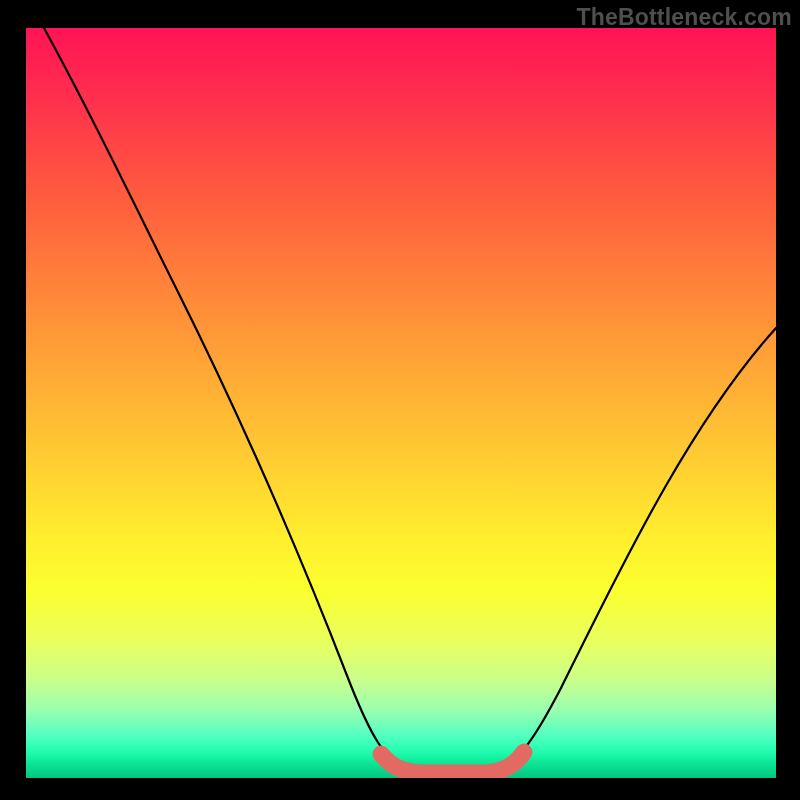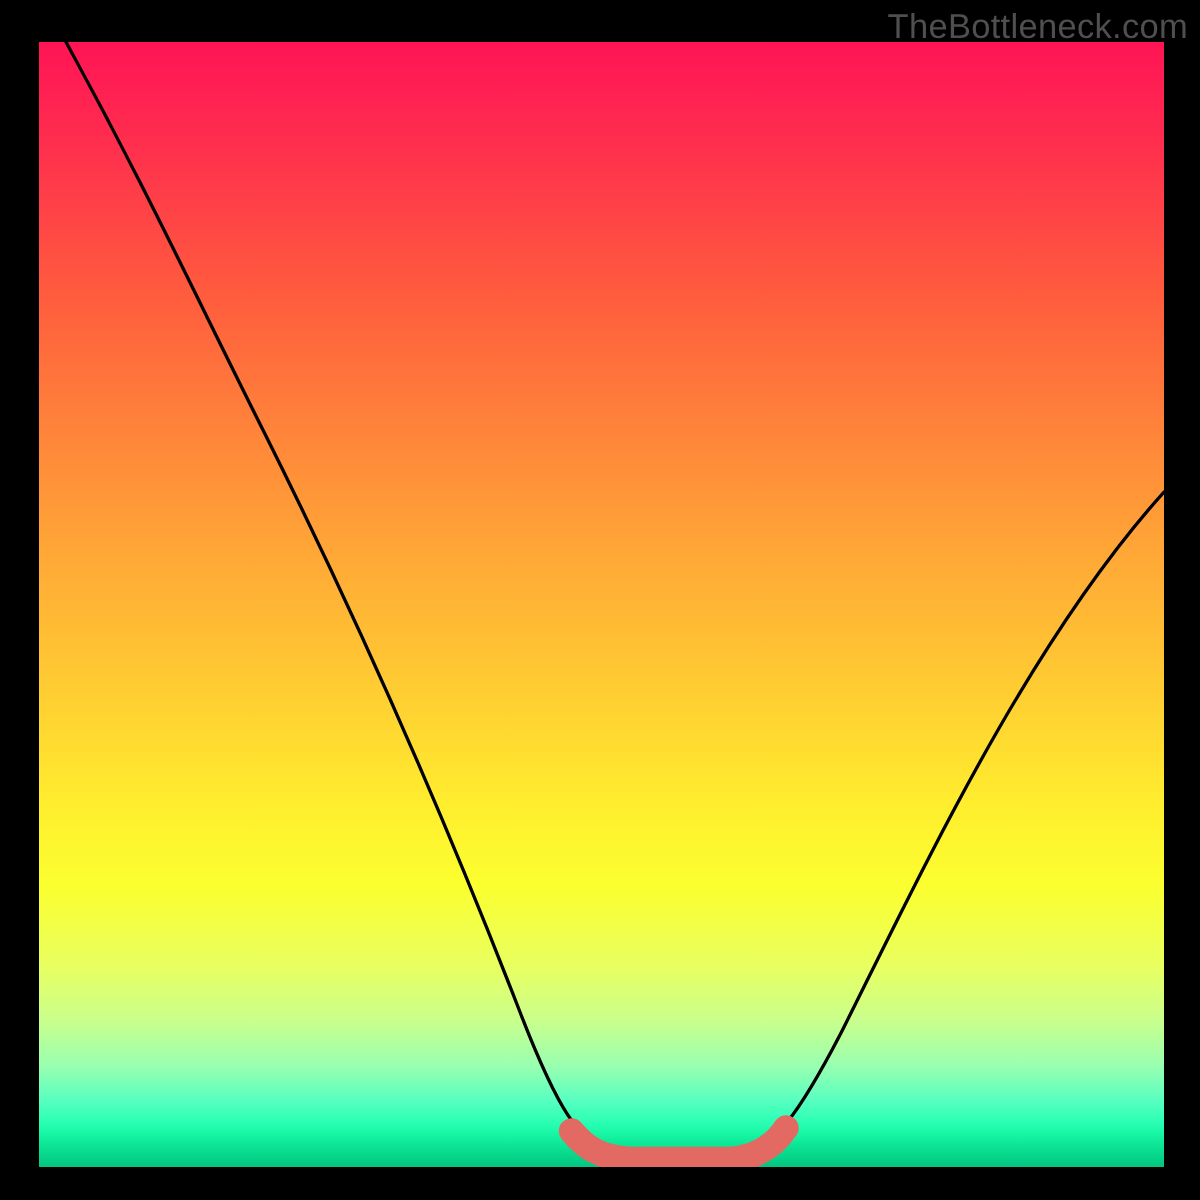--- a/index.html
+++ b/index.html
@@ -37,21 +37,21 @@
       #07d68b 99%,
       #03c57f 100%
     );
   }
   .attribution {
     position: absolute;
     top: 4px;
     right: 8px;
     color: #4f4f4f;
     font-size: 23px;
-    font-weight: 400;
+    font-weight: 700;
     letter-spacing: 0.2px;
   }
   svg.curve {
     position: absolute;
     left: 0;
     top: 0;
     width: 750px;
     height: 750px;
   }
 </style>

